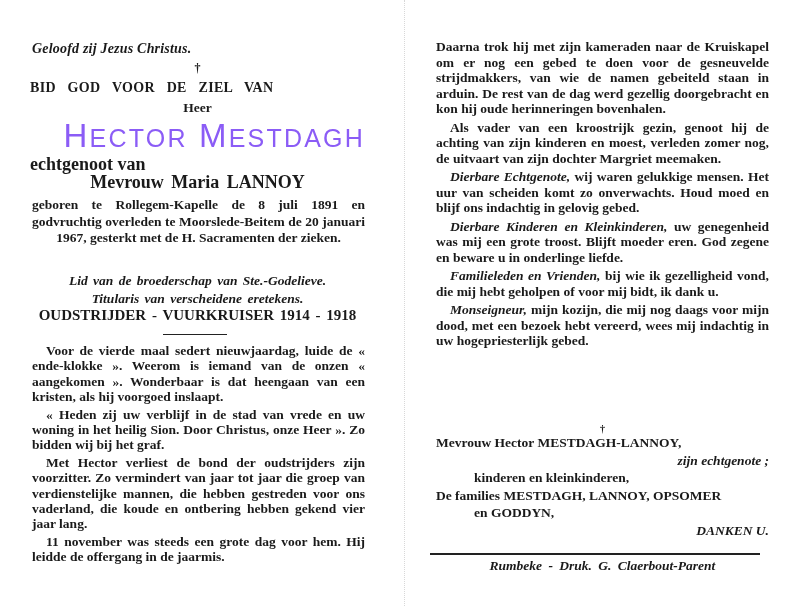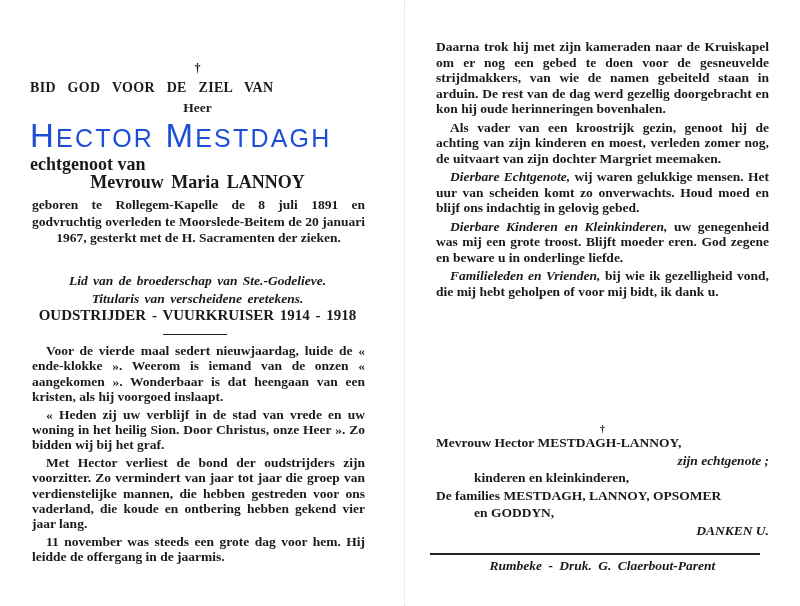--- a/index.html
+++ b/index.html
@@ -20,21 +20,21 @@
     .it { font-style: italic; margin-top: 24px; }
     .just { text-align: justify; text-align-last: left; }
     .ind { text-indent: 14px; }
     p { margin: 0; }
 
     
     .opening { position: absolute; top: 41px; left: 2px; font-size: 14px; font-weight: bold; font-style: italic; letter-spacing: 0.2px; }
     .cross1 { position: absolute; top: 61px; left: 0; width: 335px; text-align: center; font-size: 12px; font-weight: bold; }
     .pray { position: absolute; top: 80px; left: 0; width: 335px; text-align: left; font-size: 14px; font-weight: bold; word-spacing: 8px; letter-spacing: 0.3px; }
     .heer { position: absolute; top: 100px; left: 0; width: 335px; text-align: center; font-size: 13.5px; font-weight: bold; }
-    .name { position: absolute; top: 117px; left: 0; width: 335px; text-align: left; font-family: "Liberation Sans", "DejaVu Sans", sans-serif; font-size: 33px; letter-spacing: 2.2px; font-weight: normal; color: #1d4ed8; }
+    .name { position: absolute; top: 117px; left: 0; width: 335px; text-align: right; font-family: "Liberation Sans", "DejaVu Sans", sans-serif; font-size: 33px; letter-spacing: 2.2px; font-weight: normal; color: #8b5cf6; }
     .name .sc { font-size: 25px; }
     .spouse-of { position: absolute; top: 154px; left: 0; width: 335px; text-align: left; font-size: 18px; font-weight: bold; }
     .spouse { position: absolute; top: 172px; left: 0; width: 335px; text-align: center; font-size: 18px; font-weight: bold; word-spacing: 3px; }
     .bio { position: absolute; top: 197px; left: 2px; width: 333px; font-size: 13.5px; font-weight: bold; line-height: 16.5px; }
     .bio p { text-align: justify; text-align-last: center; }
     .lid { position: absolute; top: 272px; left: 0; width: 335px; text-align: center; font-size: 13.5px; font-style: italic; font-weight: bold; line-height: 18px; word-spacing: 2px; }
     .veteran { position: absolute; top: 307px; left: 0; width: 335px; text-align: center; font-size: 15px; font-weight: bold; word-spacing: 2px; }
     .rule-small { position: absolute; top: 334px; left: 133px; width: 64px; border-top: 1.5px solid #222; }
     .body-left { position: absolute; top: 343px; left: 2px; width: 333px; font-size: 13.5px; font-weight: bold; line-height: 15.4px; }
     .body-left p { margin-bottom: 2px; }
@@ -48,20 +48,21 @@
     .sig .indent { padding-left: 38px; }
     .rule-long { position: absolute; top: 553px; left: 430px; width: 330px; border-top: 2px solid #222; }
     .printer { position: absolute; top: 558px; left: 436px; width: 333px; text-align: center; font-size: 13.5px; font-style: italic; font-weight: bold; word-spacing: 3px; }
   </style>
 </head>
 <body>
 
 <div class="fold"></div>
 
 <section class="panel left">
+  <div class="opening">Geloofd zij Jezus Christus.</div>
   <div class="cross1">†</div>
   <div class="pray">BID GOD VOOR DE ZIEL VAN</div>
   <div class="heer">Heer</div>
   <div class="name"><span>H</span><span class="sc">ECTOR</span> <span>M</span><span class="sc">ESTDAGH</span></div>
   <div class="spouse-of">echtgenoot van</div>
   <div class="spouse">Mevrouw Maria LANNOY</div>
   <div class="bio">
     <p>geboren te Rollegem-Kapelle de 8 juli 1891 en godvruchtig overleden te Moorslede-Beitem de 20 januari 1967, gesterkt met de H. Sacramenten der zieken.</p>
   </div>
   <div class="lid">
@@ -78,20 +79,21 @@
   </div>
 </section>
 
 <section class="panel right">
   <div class="body-right">
     <p class="just">Daarna trok hij met zijn kameraden naar de Kruiskapel om er nog een gebed te doen voor de gesneuvelde strijdmakkers, van wie de namen gebeiteld staan in arduin. De rest van de dag werd gezellig doorgebracht en kon hij oude herinneringen bovenhalen.</p>
     <p class="just ind">Als vader van een kroostrijk gezin, genoot hij de achting van zijn kinderen en moest, verleden zomer nog, de uitvaart van zijn dochter Margriet meemaken.</p>
     <p class="just ind"><span class="it">Dierbare Echtgenote,</span><span> wij waren gelukkige mensen. Het uur van scheiden komt zo onverwachts. Houd moed en blijf ons indachtig in gelovig gebed.</span></p>
     <p class="just ind"><span class="it">Dierbare Kinderen en Kleinkinderen,</span><span> uw genegenheid was mij een grote troost. Blijft moeder eren. God zegene en beware u in onderlinge liefde.</span></p>
     <p class="just ind"><span class="it">Familieleden en Vrienden,</span><span> bij wie ik gezelligheid vond, die mij hebt geholpen of voor mij bidt, ik dank u.</span></p>
+    <p class="just ind"><span class="it">Monseigneur,</span><span> mijn kozijn, die mij nog daags voor mijn dood, met een bezoek hebt vereerd, wees mij indachtig in uw hogepriesterlijk gebed.</span></p>
   </div>
   <div class="cross2">†</div>
   <div class="sig">
     <div>Mevrouw Hector MESTDAGH-LANNOY,</div>
     <div class="r">zijn echtgenote ;</div>
     <div class="indent">kinderen en kleinkinderen,</div>
     <div>De families MESTDAGH, LANNOY, OPSOMER</div>
     <div class="indent">en GODDYN,</div>
     <div class="r">DANKEN U.</div>
   </div>

